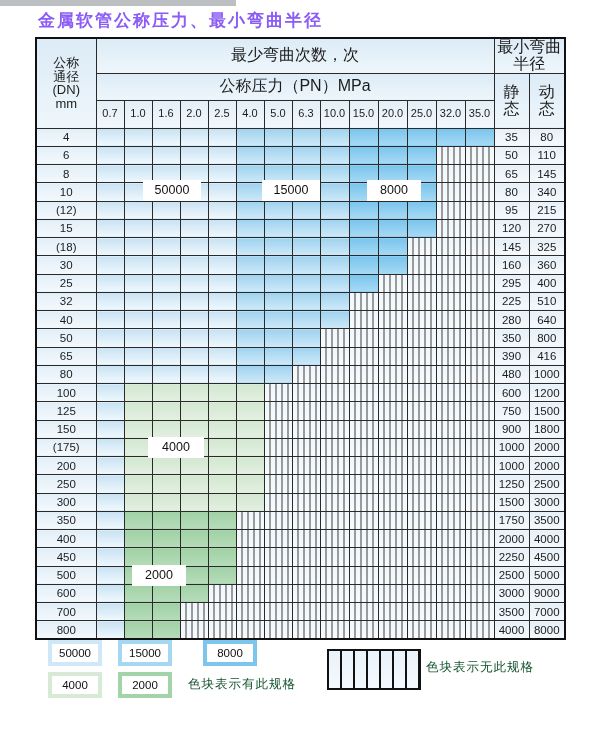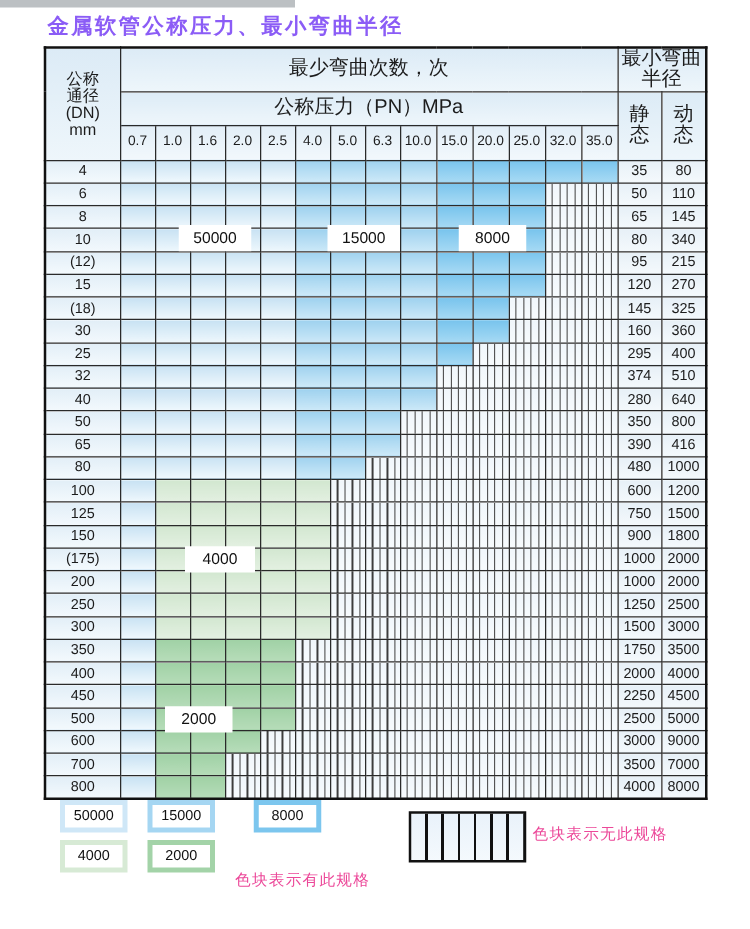--- a/index.html
+++ b/index.html
@@ -26,21 +26,21 @@
   td.g2{background:linear-gradient(180deg,#a0d1a5,#b6dcb9);}
   td.h{background:
         repeating-linear-gradient(90deg,transparent 0 5px,#3d3d3d 5px 6px),
         linear-gradient(180deg,#f0f6fb,#f7fbfd);}
   .zone-label{position:absolute;background:#ffffff;height:21px;line-height:21px;
         text-align:center;font-size:12.5px;color:#111;z-index:5;}
   .legend{position:absolute;left:48px;top:640px;width:520px;height:70px;}
   .swatch{position:absolute;width:54px;height:26px;display:flex;align-items:center;justify-content:center;}
   .swatch-inner{background:#fff;width:46px;height:18px;line-height:18px;
         text-align:center;font-size:11.5px;color:#111;}
-  .legend-text{position:absolute;font-size:12.5px;color:#ec4899;letter-spacing:1px;white-space:nowrap;}
+  .legend-text{position:absolute;font-size:12.5px;color:#14532d;letter-spacing:1px;white-space:nowrap;}
   .no-spec-box{position:absolute;width:90px;height:37px;border:2px solid #111;
         background:
         repeating-linear-gradient(90deg,transparent 0 11px,#111 11px 13px),
         linear-gradient(180deg,#e9f2fa,#f4f9fd);}
 </style>
 </head>
 <body>
 
 <div class="scan-strip"></div>
 
@@ -276,21 +276,21 @@
           <td class="b1"></td>
           <td class="b2"></td>
           <td class="b2"></td>
           <td class="b2"></td>
           <td class="b2"></td>
           <td class="h"></td>
           <td class="h"></td>
           <td class="h"></td>
           <td class="h"></td>
           <td class="h"></td>
-          <td class="rad">374</td>
+          <td class="rad">225</td>
           <td class="rad">510</td>
         </tr>
         <tr>
           <td class="dn">40</td>
           <td class="b1"></td>
           <td class="b1"></td>
           <td class="b1"></td>
           <td class="b1"></td>
           <td class="b1"></td>
           <td class="b2"></td>
@@ -651,16 +651,16 @@
       <div class="swatch" style="left: 155px; top: 0px; background: rgb(124, 198, 238);">
         <div class="swatch-inner">8000</div>
       </div>
       <div class="swatch" style="left: 0px; top: 32px; background: rgb(215, 234, 213);">
         <div class="swatch-inner">4000</div>
       </div>
       <div class="swatch" style="left: 70px; top: 32px; background: rgb(163, 211, 168);">
         <div class="swatch-inner">2000</div>
       </div>
     </div>
-  <div class="legend-text" style="left:140px;top:56px;text-align:right;">色块表示有此规格</div>
+  <div class="legend-text" style="left:140px;top:36px;text-align:right;">色块表示有此规格</div>
   <div class="no-spec-box" style="left:279px;top:9px;"></div>
   <div class="legend-text" style="left:378px;top:19px;">色块表示无此规格</div>
 </div>
 
 </body></html>

